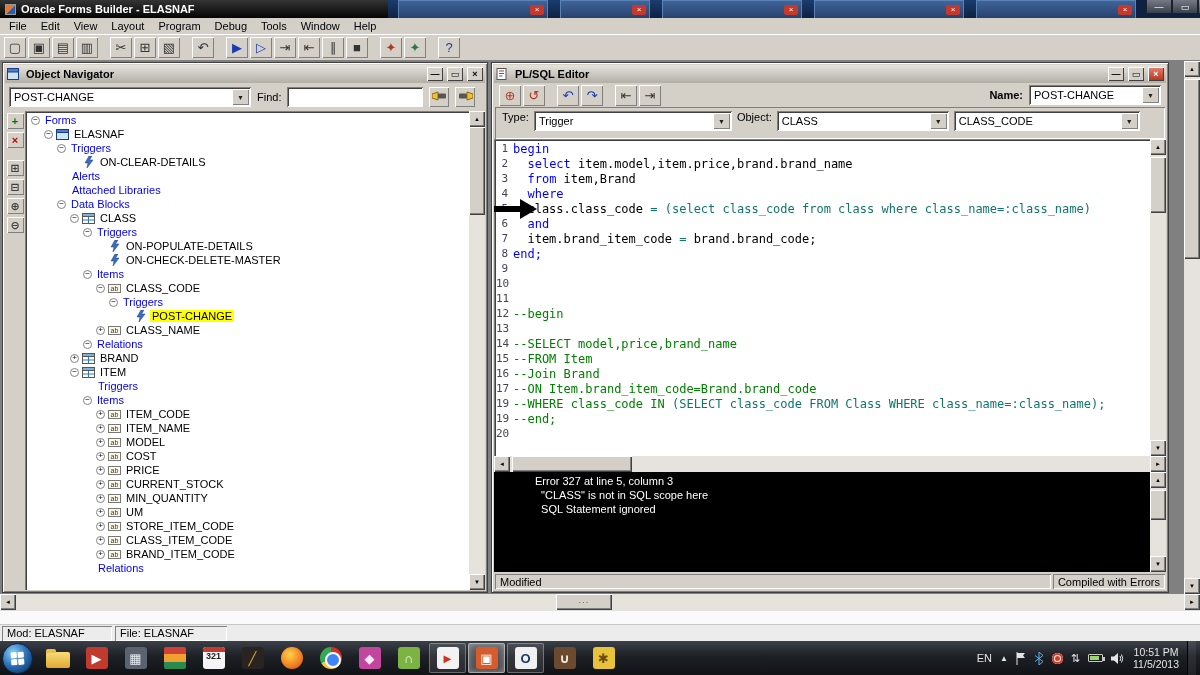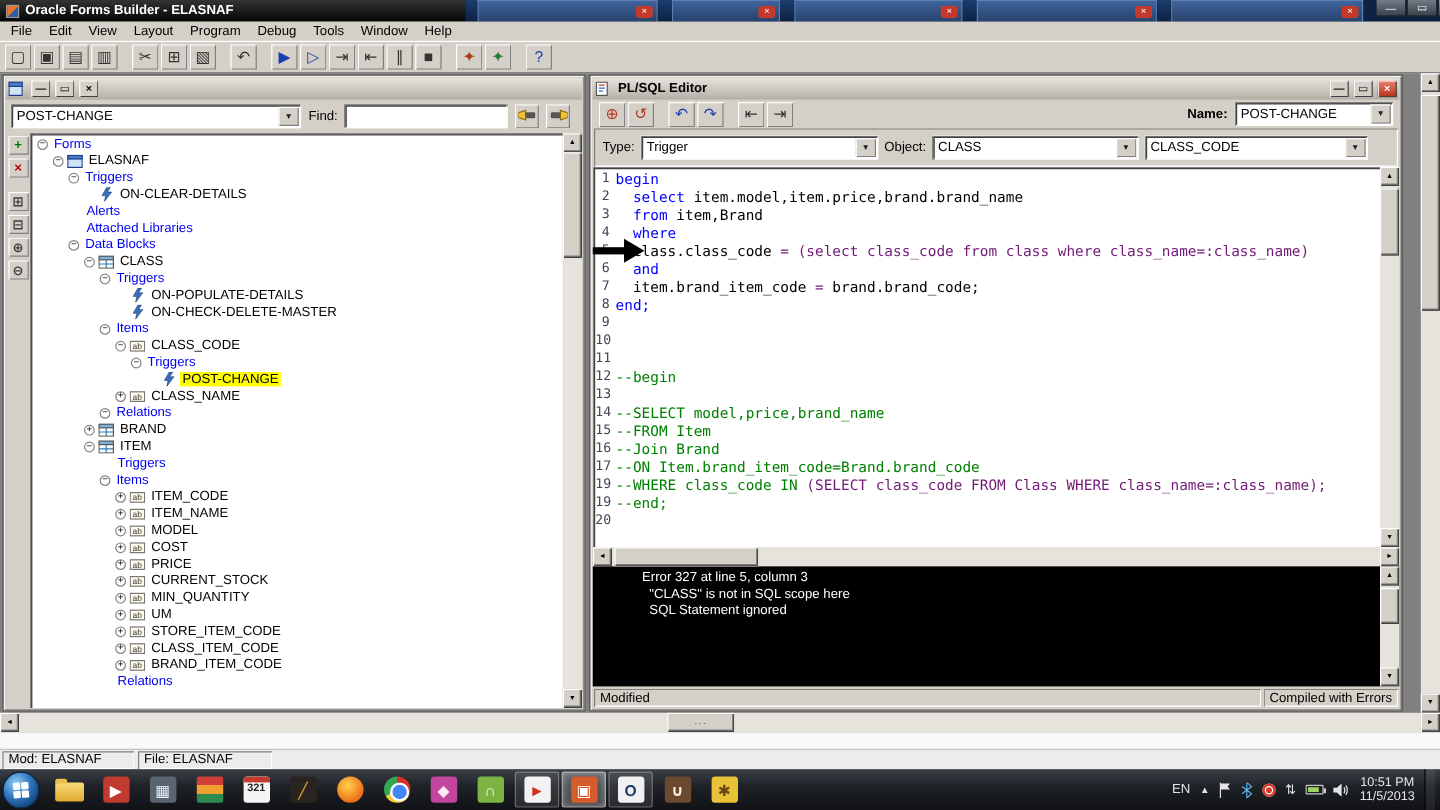--- a/index.html
+++ b/index.html
@@ -67,30 +67,30 @@
   .scroll-v .sb-thumb{left:0;width:16px;}
   .scroll-h .sb-thumb{top:0;height:16px;}
   #mdi-vscroll{position:absolute;right:0;top:0;height:533px;}
   #mdi-hscroll{position:absolute;left:0;top:533px;width:1200px;}
 
   
   .pe-toolbar1{height:24px;flex:none;display:flex;align-items:center;gap:2px;padding:2px 5px;}
   .pe-spacer{flex:1;}
   .pe-toolbar1 label{margin-right:4px;font-weight:bold;}
   #pe-name-combo{width:132px;flex:none;}
-  .pe-toolbar2{height:32px;flex:none;display:flex;align-items:center;gap:5px;padding:4px 7px;box-shadow:inset 1px 1px 0 #808080,inset -1px -1px 0 #fff;margin:0 1px;}
+  .pe-toolbar2{height:32px;flex:none;display:flex;gap:5px;padding:4px 7px;box-shadow:inset 1px 1px 0 #808080,inset -1px -1px 0 #fff;margin:0 1px;}
   #pe-type-combo{width:198px;flex:none;}
   #pe-object-combo{width:172px;flex:none;}
   #pe-item-combo{width:186px;flex:none;}
   .pe-code{flex:1;position:relative;background:#fff;display:flex;overflow:hidden;box-shadow:inset 1px 1px 0 #808080,inset 2px 2px 0 #404040;}
   #code-lines{flex:1;overflow:hidden;padding:3px 0 0 2px;font-family:"DejaVu Sans Mono","Liberation Mono",monospace;font-size:12px;}
   .code-line{height:15px;display:flex;}
   .ln{width:17px;flex:none;text-align:right;padding-right:5px;color:#445;font-size:11px;}
   .ctext{white-space:pre;}
-  .c-kw{color:#0000ff;}.c-id{color:#000;}.c-red{color:#701a75;}.c-com{color:#008000;}
+  .c-kw{color:#0000ff;}.c-id{color:#000;}.c-red{color:#0f766e;}.c-com{color:#008000;}
   #annotation-arrow{position:absolute;left:-2px;top:58px;pointer-events:none;}
   .pe-errors{height:100px;flex:none;background:#000;color:#fff;display:flex;overflow:hidden;padding-left:36px;}
   #err-lines{flex:1;padding:2px 5px;line-height:14px;white-space:pre;overflow:hidden;}
   .pe-status{height:18px;flex:none;display:flex;align-items:center;gap:2px;padding:1px 1px 0 1px;}
   .status-cell{height:15px;display:flex;align-items:center;padding:1px 5px;box-shadow:inset 1px 1px 0 #808080,inset -1px -1px 0 #fff;white-space:nowrap;}
   .status-cell.grow{flex:1;}
 
   
   #white-strip{position:absolute;top:610px;left:0;width:1200px;height:14px;background:#fafafa;border-top:1px solid #e0e0e0;}
   #app-status{position:absolute;top:624px;left:0;width:1200px;height:17px;background:#ececec;display:flex;align-items:center;gap:3px;padding:0 2px;border-top:1px solid #c8c8c8;}
@@ -198,20 +198,21 @@
   <div id="mdi">
 
     <section id="nav-win" class="child-win">
       <div class="child-title">
         <span class="ticon">
             <svg width="12" height="12">
               <rect x="0.5" y="0.5" width="11" height="11" fill="#cfe4f7" stroke="#1a3c8c"></rect>
               <rect x="0.5" y="0.5" width="11" height="3.5" fill="#4a7ec7" stroke="#1a3c8c"></rect>
             </svg>
           </span>
+        <span class="ct-title">Object Navigator</span>
         <span class="cbtn">—</span>
         <span class="cbtn">▭</span>
         <span class="cbtn">×</span>
       </div>
       <div class="nav-toolbar">
         <div class="combo" id="nav-combo">
           <span class="combo-text">POST-CHANGE</span>
           <span class="combo-arrow">▼</span>
         </div>
         <label>Find:</label>

